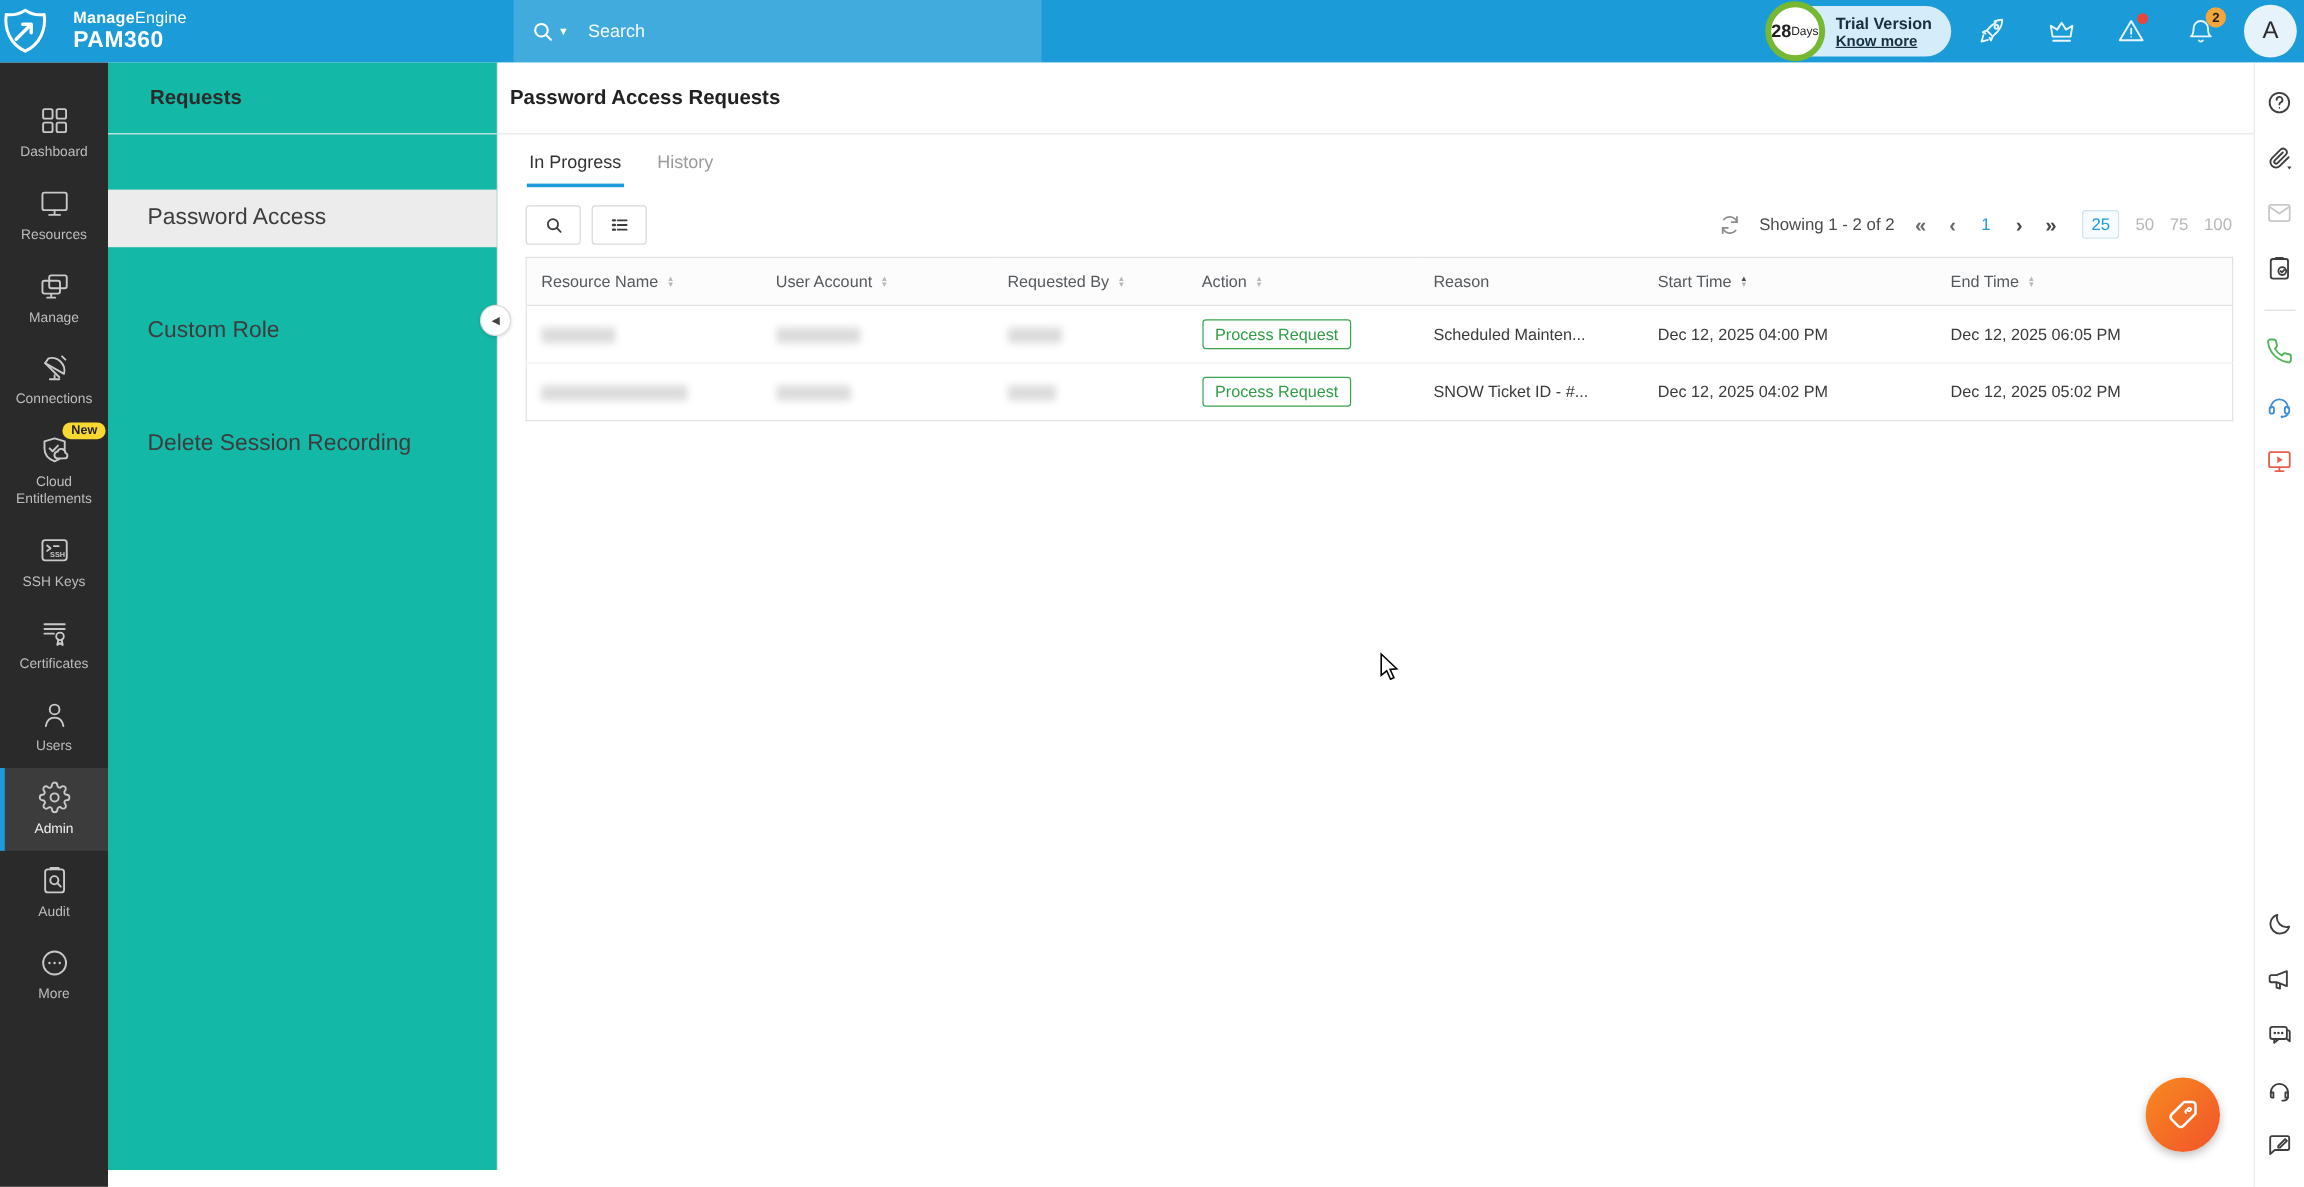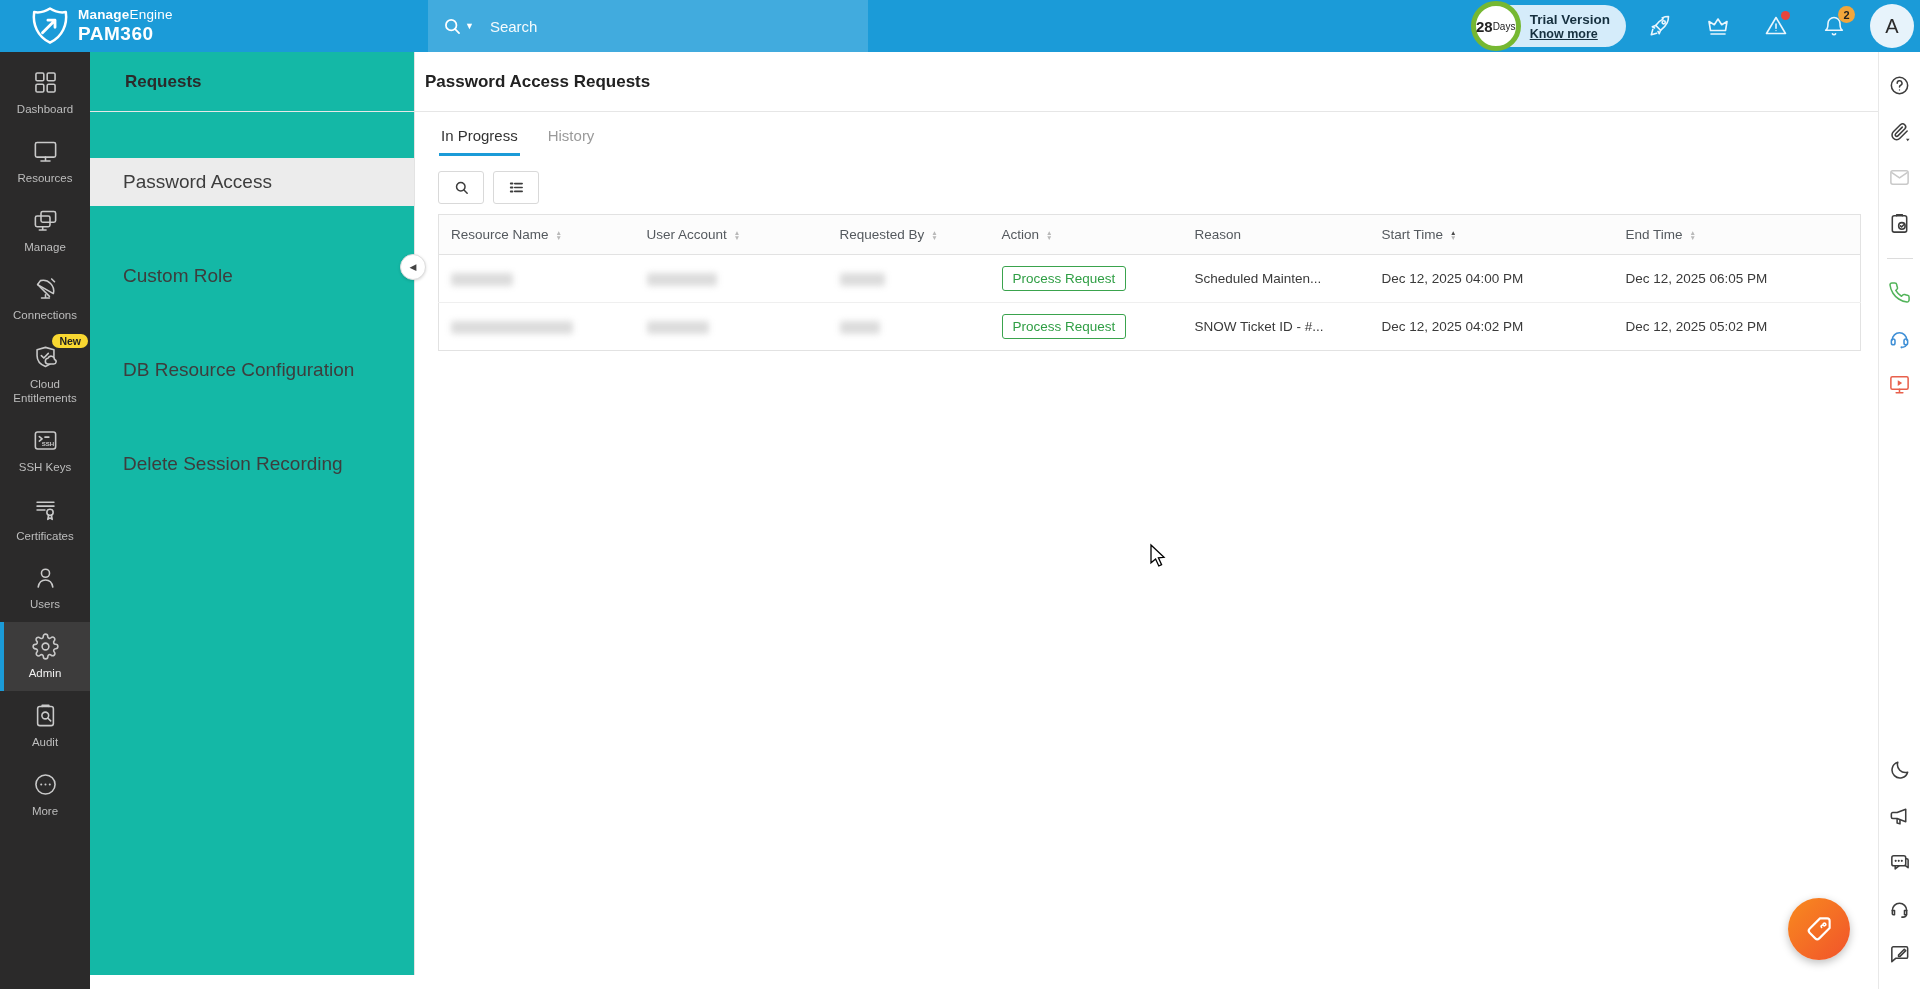--- a/index.html
+++ b/index.html
@@ -1,21 +1,21 @@
 <!DOCTYPE html>
 <html><head>
 <meta charset="utf-8">
 <style>
   *{margin:0;padding:0;box-sizing:border-box;}
   html,body{width:1920px;height:989px;overflow:hidden;font-family:"Liberation Sans","DejaVu Sans",sans-serif;background:#fff;}
   svg.ic{flex:none;}
 
   
   .topbar{position:absolute;top:0;left:0;width:1920px;height:52px;background:#1b9bd8;display:flex;align-items:center;z-index:30;}
-  .brand{display:flex;align-items:center;gap:8px;padding-left:30px;cursor:pointer;}
+  .brand{display:flex;align-items:center;gap:20px;padding-left:1px;cursor:pointer;}
   .brand-logo{width:40px;height:40px;}
   .brand-l1{color:#fff;font-size:13.5px;letter-spacing:.2px;}
   .brand-l1 b{font-weight:700;}
   .brand-l2{color:#fff;font-size:19px;font-weight:700;letter-spacing:.5px;margin-top:1px;}
   .searchbar{position:absolute;left:428px;top:0;width:440px;height:52px;background:rgba(255,255,255,.17);display:flex;align-items:center;padding-left:14px;}
   .searchbar .mag{width:21px;height:21px;color:#fff;}
   .searchbar .caret{color:#fff;font-size:9px;margin-left:2px;}
   .searchbar input{background:transparent;border:none;outline:none;color:#fff;font-size:15px;margin-left:16px;width:340px;font-family:inherit;}
   .searchbar input::placeholder{color:rgba(255,255,255,.95);}
   .trial{margin-left:auto;height:42px;background:#d5ecfa;border-radius:21px;display:flex;align-items:center;padding-right:16px;cursor:pointer;}
@@ -25,21 +25,21 @@
   .trial-title{font-size:13.5px;font-weight:700;color:#16303f;}
   .trial-link{font-size:12.5px;font-weight:700;color:#16303f;text-decoration:underline;cursor:pointer;}
   .topbar-icons{display:flex;align-items:center;gap:34px;margin-left:22px;}
   .tb-ic{position:relative;width:24px;height:24px;color:#eaf6fd;cursor:pointer;}
   .tb-ic svg{width:24px;height:24px;}
   .dot{position:absolute;top:-3px;right:-2px;width:9px;height:9px;border-radius:50%;background:#e8453c;}
   .tb-badge{position:absolute;top:-8px;right:-9px;min-width:17px;height:17px;border-radius:50%;background:#f2a63b;color:#212121;font-size:11px;font-weight:700;display:flex;align-items:center;justify-content:center;}
   .avatar{width:44px;height:44px;border-radius:50%;background:#e7f3fb;color:#2b2b2b;font-size:20px;display:flex;align-items:center;justify-content:center;margin-left:24px;margin-right:6px;cursor:pointer;}
 
   
-  .leftnav{position:absolute;top:52px;left:0;bottom:0;width:90px;background:#2b2a2a;padding-top:6px;z-index:20;}
+  .leftnav{position:absolute;top:52px;left:0;bottom:0;width:90px;background:#2b2a2a;padding-top:24px;z-index:20;}
   .nav-item{position:relative;display:flex;flex-direction:column;align-items:center;justify-content:center;gap:7px;padding:11px 2px 10px;cursor:pointer;}
   .nav-item svg{width:27px;height:27px;color:#c9c9c9;stroke-width:1.4;}
   .nav-label{font-size:11.5px;color:#bdbdbd;text-align:center;line-height:1.2;}
   .nav-item.active{background:#3d3c3c;border-left:4px solid #1b9bd8;padding-right:6px;}
   .nav-item.active .nav-label{color:#f0f0f0;}
   .new-badge{position:absolute;top:1px;right:2px;background:#f9d831;color:#222;font-size:10.5px;font-weight:700;padding:1px 7px;border-radius:9px;}
 
   
   .submenu{position:absolute;top:52px;left:90px;bottom:14px;width:325px;background:#14b8a6;border-right:1px solid #e3e3e3;z-index:10;}
   .submenu-title{height:60px;line-height:60px;padding-left:35px;font-size:17px;font-weight:700;color:#2b2b2b;border-bottom:1px solid #e8e8e8;}
@@ -242,21 +242,20 @@
       </svg>
       <span class="nav-label">More</span>
     </div>
   </div>
 
 <div class="submenu">
   <div class="submenu-title">Requests</div>
   <div id="submenu-items">
       <div class="sub-item selected">Password Access</div>
       <div class="sub-item">Custom Role</div>
-      <div class="sub-item">DB Resource Configuration</div>
       <div class="sub-item">Delete Session Recording</div>
     </div>
 </div>
 <div class="collapse-btn">
     <span>◀</span>
   </div>
 
 <div class="main">
   <div class="main-title">Password Access Requests</div>
   <div class="tabs" id="tabs">
@@ -271,20 +270,40 @@
             <circle cx="11" cy="11" r="6"></circle>
             <path d="M15.5 15.5L20 20"></path>
           </svg>
       </button>
       <button class="icon-btn">
         <svg viewBox="0 0 24 24" fill="none" stroke="currentColor" stroke-linecap="round">
             <path d="M4 6.5h2.2M4 12h2.2M4 17.5h2.2" stroke-width="2.8"></path>
             <path d="M9.5 6.5H20M9.5 12H20M9.5 17.5H20" stroke-width="2.2"></path>
           </svg>
       </button>
+    </div>
+    <div class="right-controls">
+      <span class="refresh">
+        <svg viewBox="0 0 24 24" fill="none" stroke="currentColor" stroke-width="1.8" stroke-linecap="round" stroke-linejoin="round">
+            <path d="M19.5 9A8 8 0 0 0 5.8 6.2M4.5 15a8 8 0 0 0 13.7 2.8"></path>
+            <path d="M19.5 3.5V9h-5.5M4.5 20.5V15H10"></path>
+          </svg>
+      </span>
+      <span class="showing">Showing 1 - 2 of 2</span>
+      <span class="pg-arrow">«</span>
+      <span class="pg-arrow">‹</span>
+      <span class="pg-num">1</span>
+      <span class="pg-arrow dark">›</span>
+      <span class="pg-arrow dark">»</span>
+      <span class="sizes" id="page-sizes">
+          <span class="size active">25</span>
+          <span class="size">50</span>
+          <span class="size">75</span>
+          <span class="size">100</span>
+        </span>
     </div>
   </div>
 
   <table class="req-table">
     <colgroup id="cols">
         <col style="width:196px">
         <col style="width:193px">
         <col style="width:162px">
         <col style="width:193px">
         <col style="width:187px">

